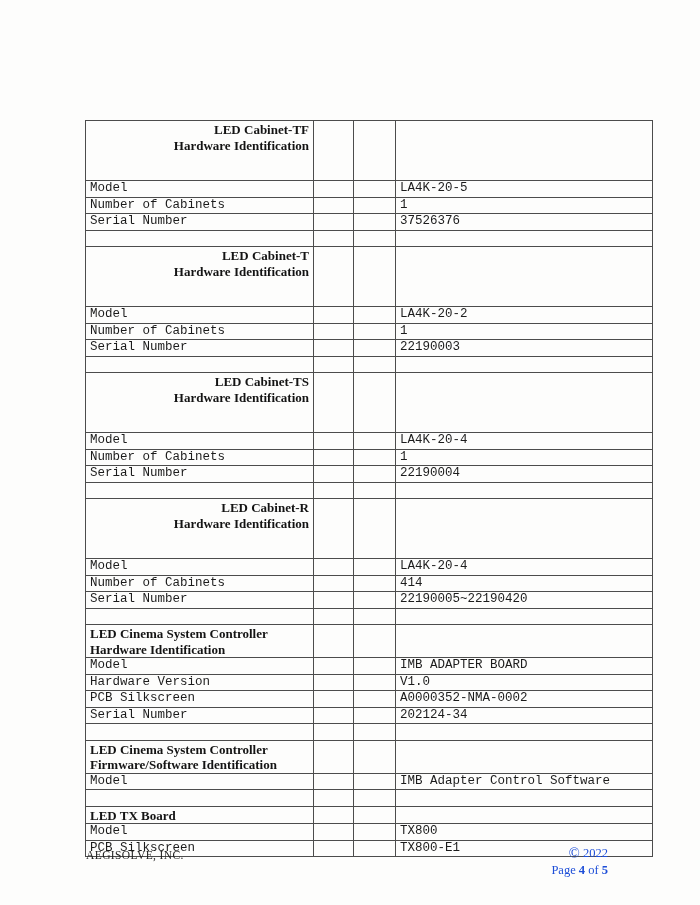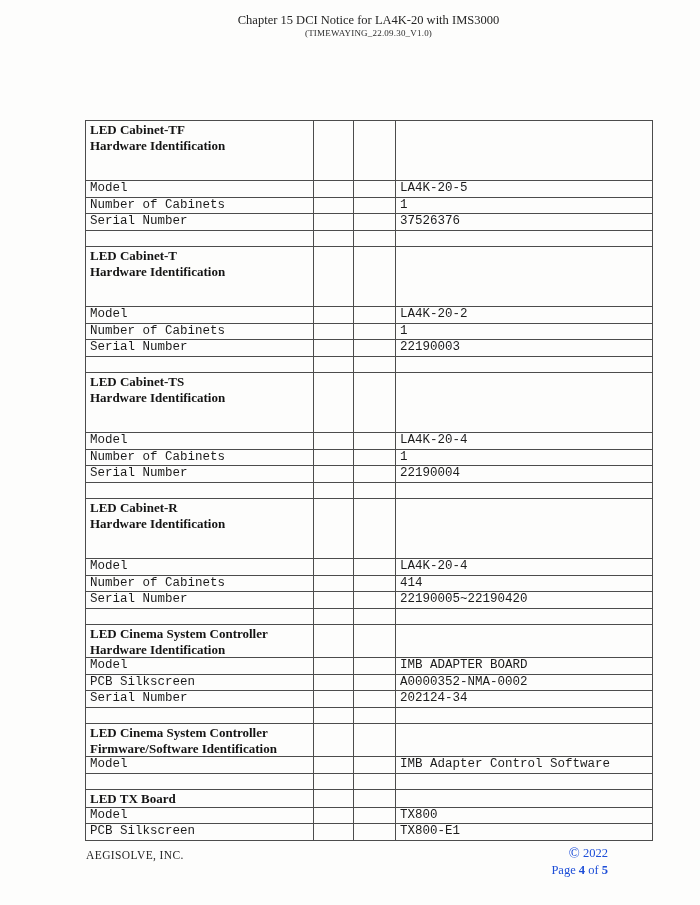--- a/index.html
+++ b/index.html
@@ -32,45 +32,41 @@
     color:#1c1c1c;
   }
   tr.data{height:16.5px;font-family:Liberation Mono, monospace;}
   tr.spacer{height:16.5px;}
   tr.sec-header td{
     vertical-align:top;
     font-weight:bold;font-size:13px;line-height:15.5px;
     padding-top:1px;white-space:normal;
     color:#141414;
   }
-  tr.tall{height:60px;}
+  tr.tall{height:60px;text-align:right;}
   tr.two{height:32px;}
   tr.one{height:17px;}
 
   
   .doc-footer .footer-left{
     position:absolute;left:86px;top:849px;
     font-size:11.5px;letter-spacing:0.4px;color:#1f1f1f;
   }
   .footer-right{
     position:absolute;right:92px;top:845px;
     text-align:right;font-size:12.5px;line-height:16.5px;color:#1d4ed8;
   }
   .csym{font-size:14.5px;vertical-align:-1px;}
   .page-line b{font-weight:bold;}
 </style>
 </head>
 <body>
 
 <div class="sheet">
 
-  <div class="doc-header">
-    <div class="doc-title">Chapter 15 DCI Notice for LA4K-20 with IMS3000</div>
-    <div class="doc-subtitle">(TIMEWAYING_22.09.30_V1.0)</div>
-  </div>
 
   <table class="hw-table">
     <colgroup>
       <col style="width:228px">
       <col style="width:40px">
       <col style="width:42px">
       <col style="width:257px">
     </colgroup>
     <tbody>
         <tr class="sec-header tall">
@@ -214,20 +210,26 @@
           <td class="c3"></td>
           <td class="c4"></td>
         </tr>
         <tr class="data">
           <td class="c1">Model</td>
           <td class="c2"></td>
           <td class="c3"></td>
           <td class="c4">IMB ADAPTER BOARD</td>
         </tr>
         <tr class="data">
+          <td class="c1">Hardware Version</td>
+          <td class="c2"></td>
+          <td class="c3"></td>
+          <td class="c4">V1.0</td>
+        </tr>
+        <tr class="data">
           <td class="c1">PCB Silkscreen</td>
           <td class="c2"></td>
           <td class="c3"></td>
           <td class="c4">A0000352-NMA-0002</td>
         </tr>
         <tr class="data">
           <td class="c1">Serial Number</td>
           <td class="c2"></td>
           <td class="c3"></td>
           <td class="c4">202124-34</td>

